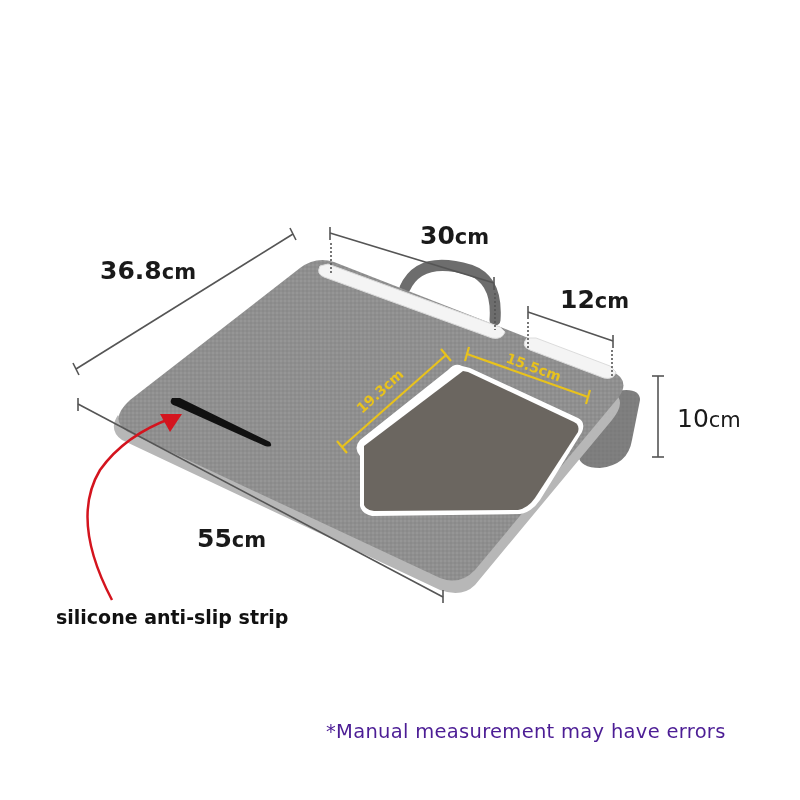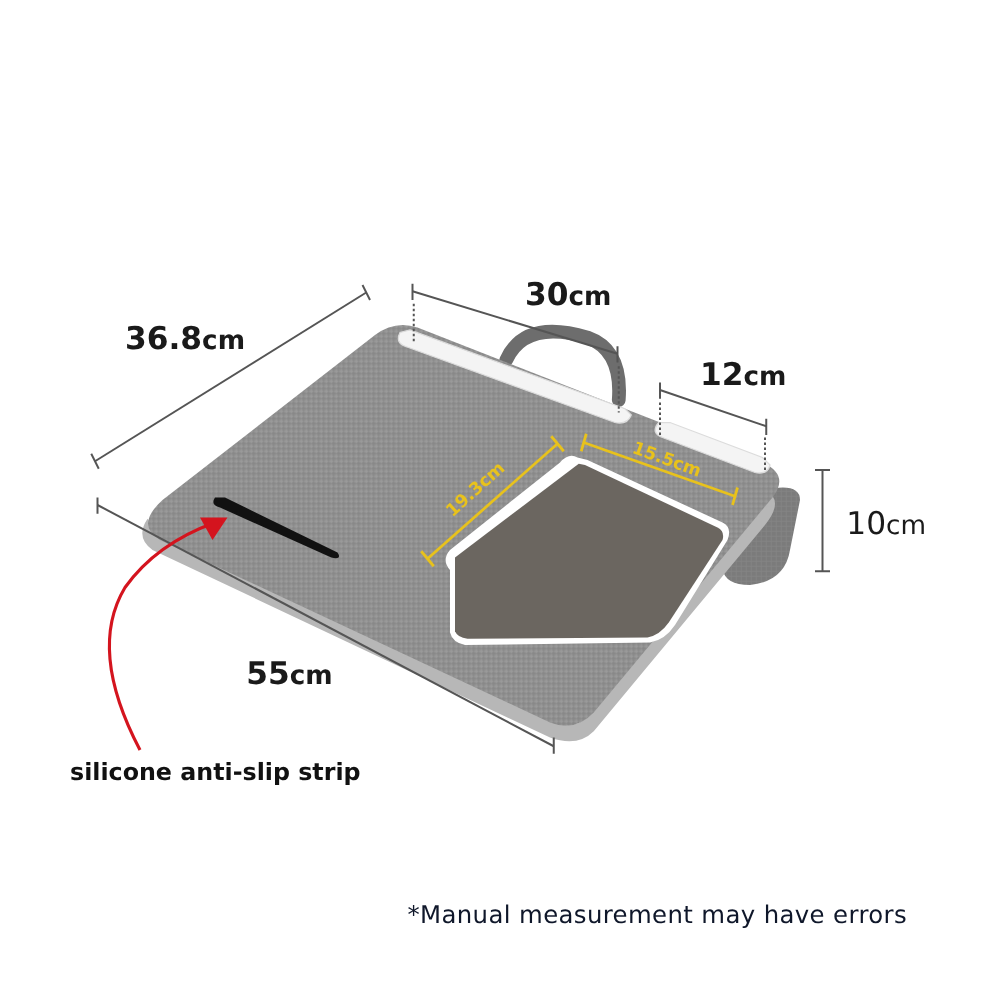--- a/index.html
+++ b/index.html
@@ -5,21 +5,21 @@
     html, body { margin: 0; padding: 0; background: #ffffff; }
     body { width: 800px; height: 800px; position: relative; overflow: hidden; font-family: "DejaVu Sans", sans-serif; }
     .canvas { position: absolute; left: 0; top: 0; width: 800px; height: 800px; }
     svg text { font-family: "DejaVu Sans", sans-serif; }
     .lbl-big { font-size: 25px; font-weight: bold; fill: #1a1a1a; }
     .lbl-unit { font-size: 21px; font-weight: bold; fill: #1a1a1a; }
     .lbl-light { font-size: 25px; font-weight: normal; fill: #1a1a1a; }
     .lbl-light-unit { font-size: 21px; font-weight: normal; fill: #1a1a1a; }
     .lbl-yellow { font-size: 14px; font-weight: bold; fill: #e8c21c; }
     .callout { font-size: 19px; font-weight: bold; fill: #111111; }
-    .note { position: absolute; left: 326px; top: 720px; font-size: 19.5px; color: #0f172a; letter-spacing: 0.3px; font-family: "DejaVu Sans", sans-serif; }
+    .note { position: absolute; left: 326px; top: 720px; font-size: 19.5px; color: #4c1d95; letter-spacing: 0.3px; font-family: "DejaVu Sans", sans-serif; }
   </style>
 </head>
 <body>
 
 <div class="canvas">
 <svg width="800" height="800" viewBox="0 0 800 800" xmlns="http://www.w3.org/2000/svg">
   <defs>
     <pattern id="weave" width="4" height="4" patternUnits="userSpaceOnUse">
       <rect width="4" height="4" fill="#8f8f8f"></rect>
       <path d="M0 1 H4 M1 0 V4" stroke="#9a9a9a" stroke-width="0.7"></path>

